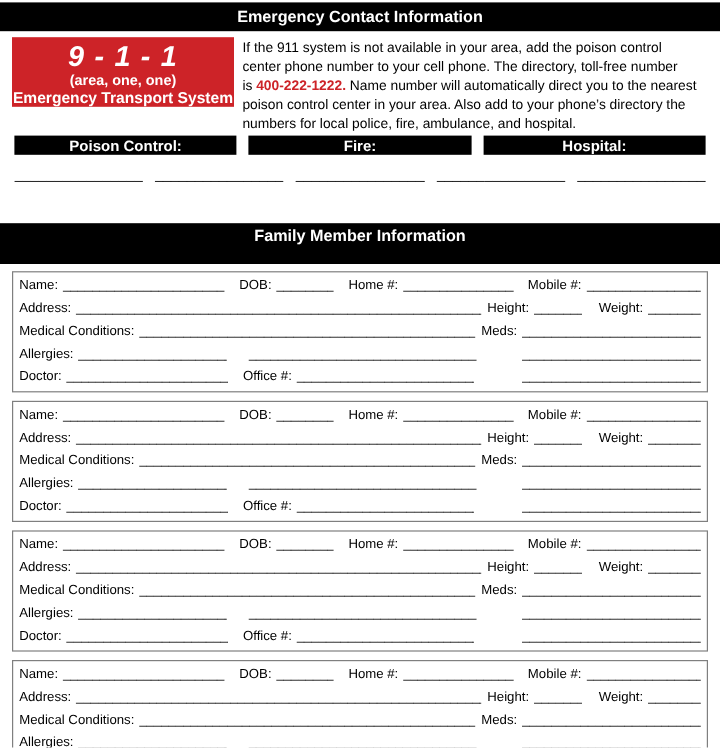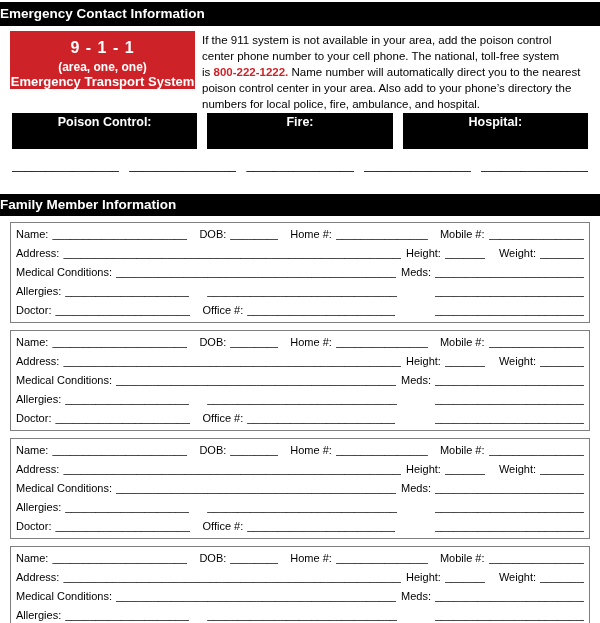--- a/index.html
+++ b/index.html
@@ -2,42 +2,42 @@
 <html><head>
 <meta charset="utf-8">
 <style>
   * { margin:0; padding:0; box-sizing:border-box; }
   html,body { width:600px; }
   body {
     height:623px; overflow:hidden; background:#ffffff; color:#000000;
     font-family:"Liberation Sans", sans-serif; position:relative;
   }
   .bar {
-    background:#000000; color:#ffffff; font-weight:bold; 
+    background:#000000; color:#ffffff; font-weight:bold; text-align:center;
   }
   .bar.top { margin-top:2px; height:24px; line-height:24px; font-size:13.5px; }
-  .bar.family { margin-top:19px; height:22px; line-height:22px; font-size:13.5px; }
+  .bar.family { margin-top:31px; height:34px; line-height:22px; font-size:13.5px; }
 
   .top-section { display:flex; margin:5px 8px 0 10px; gap:7px; }
   .red-box {
     width:185px; height:58px; flex-shrink:0; background:#cd2328; color:#ffffff;
     font-weight:bold; text-align:center; padding-top:4px; overflow:hidden;
   }
-  .red-box .big   { font-size:16px; line-height:26px; letter-spacing:1px; }
+  .red-box .big   { font-size:24px; line-height:26px; letter-spacing:1px;font-style:italic; }
   .red-box .sub1  { font-size:12px; line-height:13px; }
   .red-box .sub2  { font-size:13px; line-height:15px; white-space:nowrap; }
 
   .intro { flex:1; font-size:11.5px; line-height:16px; padding-top:1px; }
   .intro .iline { white-space:nowrap; }
   .intro .phone { color:#cd2328; font-weight:bold; }
 
   .contact-labels { display:flex; gap:10px; margin:1px 12px 0 12px; }
   .contact-box {
     flex:1; background:#000000; color:#ffffff; font-weight:bold;
-    font-size:12.5px; height:36px; line-height:18px; text-align:center;
+    font-size:12.5px; height:16px; line-height:18px; text-align:center;
     white-space:nowrap; overflow:hidden;
   }
   .contact-blanks { display:flex; gap:10px; margin:7px 12px 0 12px; }
   .contact-blank {
     flex:1; overflow:hidden; white-space:nowrap;
     font-size:12px; height:19px; line-height:19px;
   }
 
   .members { margin:0 10px; }
   .member-block {
@@ -64,22 +64,22 @@
 <div class="bar top">Emergency Contact Information</div>
 
 <div class="top-section">
   <div class="red-box">
     <div class="big">9 - 1 - 1</div>
     <div class="sub1">(area, one, one)</div>
     <div class="sub2">Emergency Transport System</div>
   </div>
   <div class="intro">
     <div class="iline">If the 911 system is not available in your area, add the poison control</div>
-    <div class="iline">center phone number to your cell phone. The national, toll-free system</div>
-    <div class="iline"><span>is </span><span class="phone">800-222-1222.</span><span> Name number will automatically direct you to the nearest</span></div>
+    <div class="iline">center phone number to your cell phone. The directory, toll-free number</div>
+    <div class="iline"><span>is </span><span class="phone">400-222-1222.</span><span> Name number will automatically direct you to the nearest</span></div>
     <div class="iline">poison control center in your area. Also add to your phone’s directory the</div>
     <div class="iline">numbers for local police, fire, ambulance, and hospital.</div>
   </div>
 </div>
 
 <div class="contact-labels">
   <div class="contact-box">Poison Control:</div>
   <div class="contact-box">Fire:</div>
   <div class="contact-box">Hospital:</div>
 </div>

